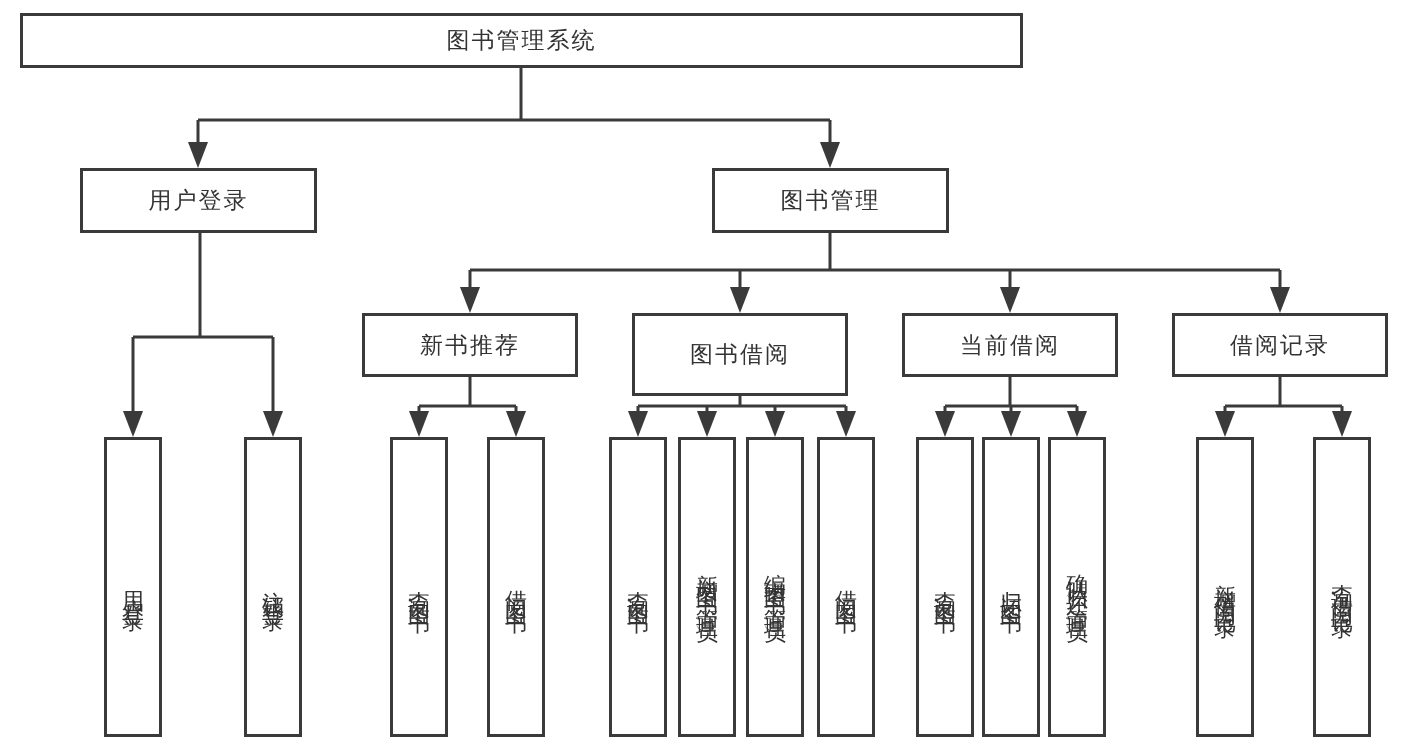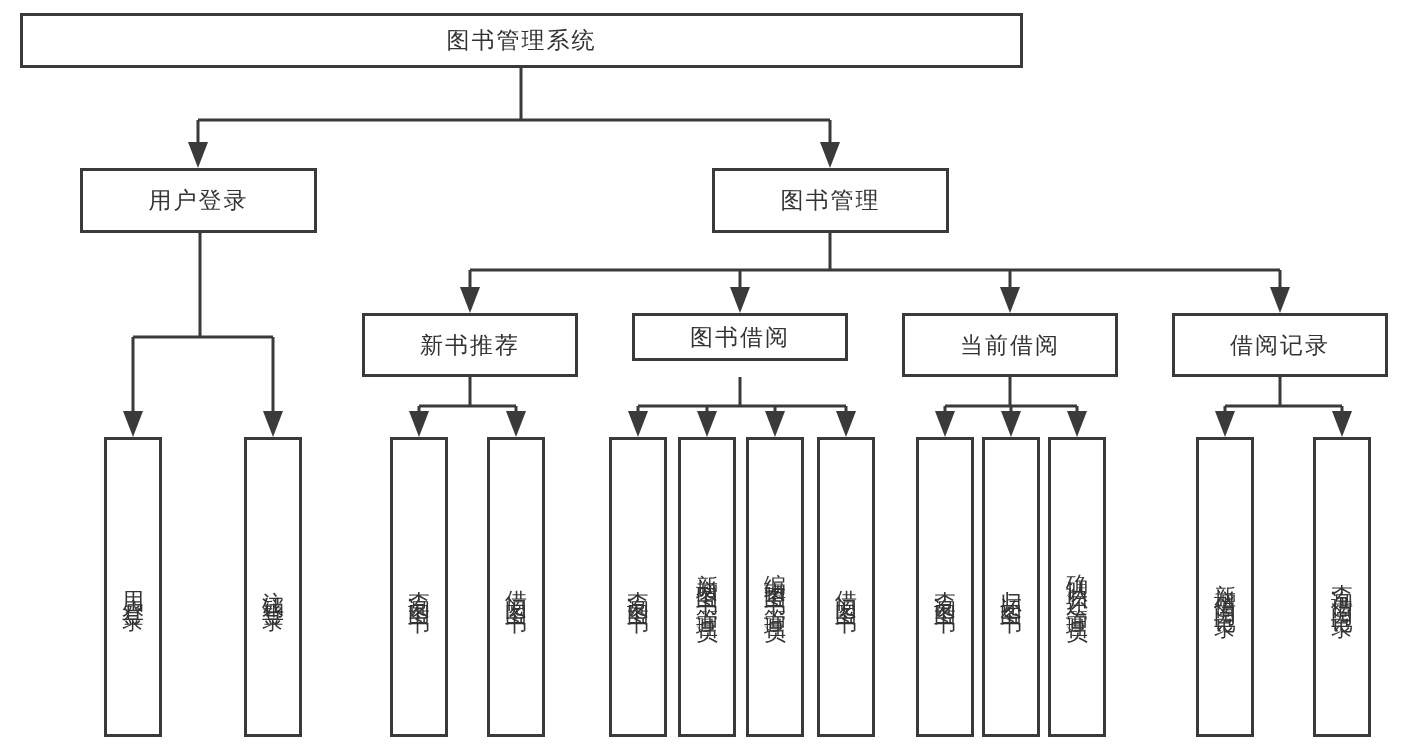--- a/index.html
+++ b/index.html
@@ -112,21 +112,21 @@
   <div class="box" style="left:80px;top:168px;width:237px;height:65px;">
     <span class="hlabel">用户登录</span>
   </div>
   <div class="box" style="left:362px;top:313px;width:216px;height:64px;">
     <span class="hlabel">新书推荐</span>
   </div>
 
   <div class="box" style="left:712px;top:168px;width:237px;height:65px;">
     <span class="hlabel">图书管理</span>
   </div>
-  <div class="box" style="left:632px;top:313px;width:216px;height:48px;font-family:Liberation Serif, serif;">
+  <div class="box" style="left:632px;top:313px;width:216px;height:83px;font-family:Liberation Serif, serif;">
     <span class="hlabel">图书借阅</span>
   </div>
   <div class="box" style="left:902px;top:313px;width:216px;height:64px;">
     <span class="hlabel">当前借阅</span>
   </div>
   <div class="box" style="left:1172px;top:313px;width:216px;height:64px;">
     <span class="hlabel">借阅记录</span>
   </div>
 
   <div class="box vbox" style="left:104px;">

